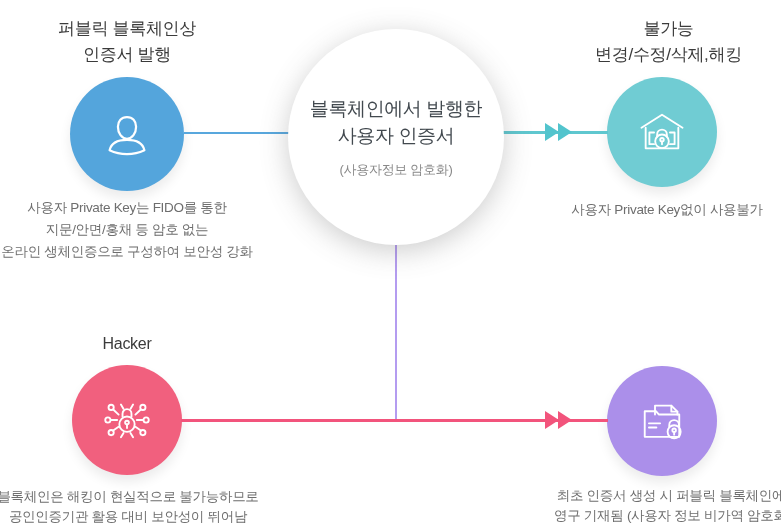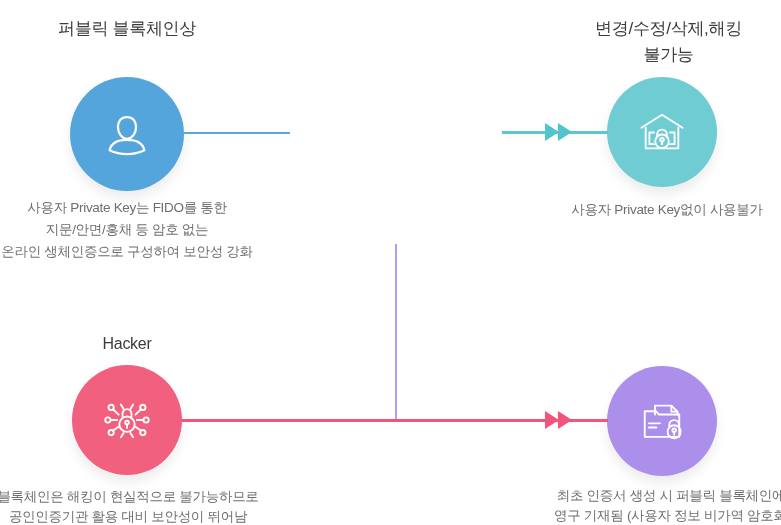--- a/index.html
+++ b/index.html
@@ -52,39 +52,47 @@
   <div id="line-purple" class="vline"></div>
   <div id="line-pink" class="hline"></div>
 
   <div class="tri tri-teal" style="left:545px;top:123px;"></div>
   <div class="tri tri-teal" style="left:558px;top:123px;"></div>
   <div class="tri tri-pink" style="left:545px;top:411px;"></div>
   <div class="tri tri-pink" style="left:558px;top:411px;"></div>
 
   <div class="abs title" style="left:7px;top:16px;width:240px;">
     <div>퍼블릭 블록체인상</div>
+    <div>인증서 발행</div>
   </div>
   <div id="issuer-circle" class="circle">
     <span>
       <svg class="icon-svg" width="58" height="58" viewBox="0 0 60 60" fill="none" stroke="#ffffff" stroke-width="2.3" stroke-linecap="round" stroke-linejoin="round">
         <path d="M30 12.5c-5.8 0-9.4 4.2-9.4 10 0 6.8 4 12.4 9.4 12.4s9.4-5.6 9.4-12.4c0-5.8-3.6-10-9.4-10Z"></path>
         <path d="M12 46.8c1.6-7.6 8.2-10.8 18-10.8s16.4 3.2 18 10.8c-5.4 2.6-11.7 4-18 4s-12.6-1.4-18-4Z"></path>
       </svg>
     </span>
   </div>
   <div class="abs caption" style="left:-2px;top:197px;width:258px;line-height:22px;">
     <div class="cap-line">사용자 Private Key는 FIDO를 통한</div>
     <div class="cap-line">지문/안면/홍채 등 암호 없는</div>
     <div class="cap-line">온라인 생체인증으로 구성하여 보안성 강화</div>
   </div>
 
+  <div id="center-circle">
+    <div class="center-main">
+      <div>블록체인에서 발행한</div>
+      <div>사용자 인증서</div>
+    </div>
+    <div class="center-sub">(사용자정보 암호화)</div>
+  </div>
 
   <div class="abs title" style="left:556px;top:16px;width:225px;">
+    <div>불가능</div>
     <div>변경/수정/삭제,해킹</div>
-    <div>불가능</div>
   </div>
   <div id="immutable-circle" class="circle">
     <span>
       <svg class="icon-svg" width="56" height="56" viewBox="0 0 60 60" fill="none" stroke="#ffffff" stroke-width="2" stroke-linecap="round" stroke-linejoin="round">
         <path d="M8 25.5 30 11.5 52 25.5"></path>
         <path d="M12.5 25.5V47.5H47.5V25.5"></path>
         <path d="M21.5 30.5H16.5V43H21.5"></path>
         <path d="M38.5 30.5H43.5V43H38.5"></path>
         <path d="M24.8 35.2v-2.6a5.2 5.2 0 0 1 10.4 0v2.6"></path>
         <circle cx="30" cy="40" r="7.3"></circle>

